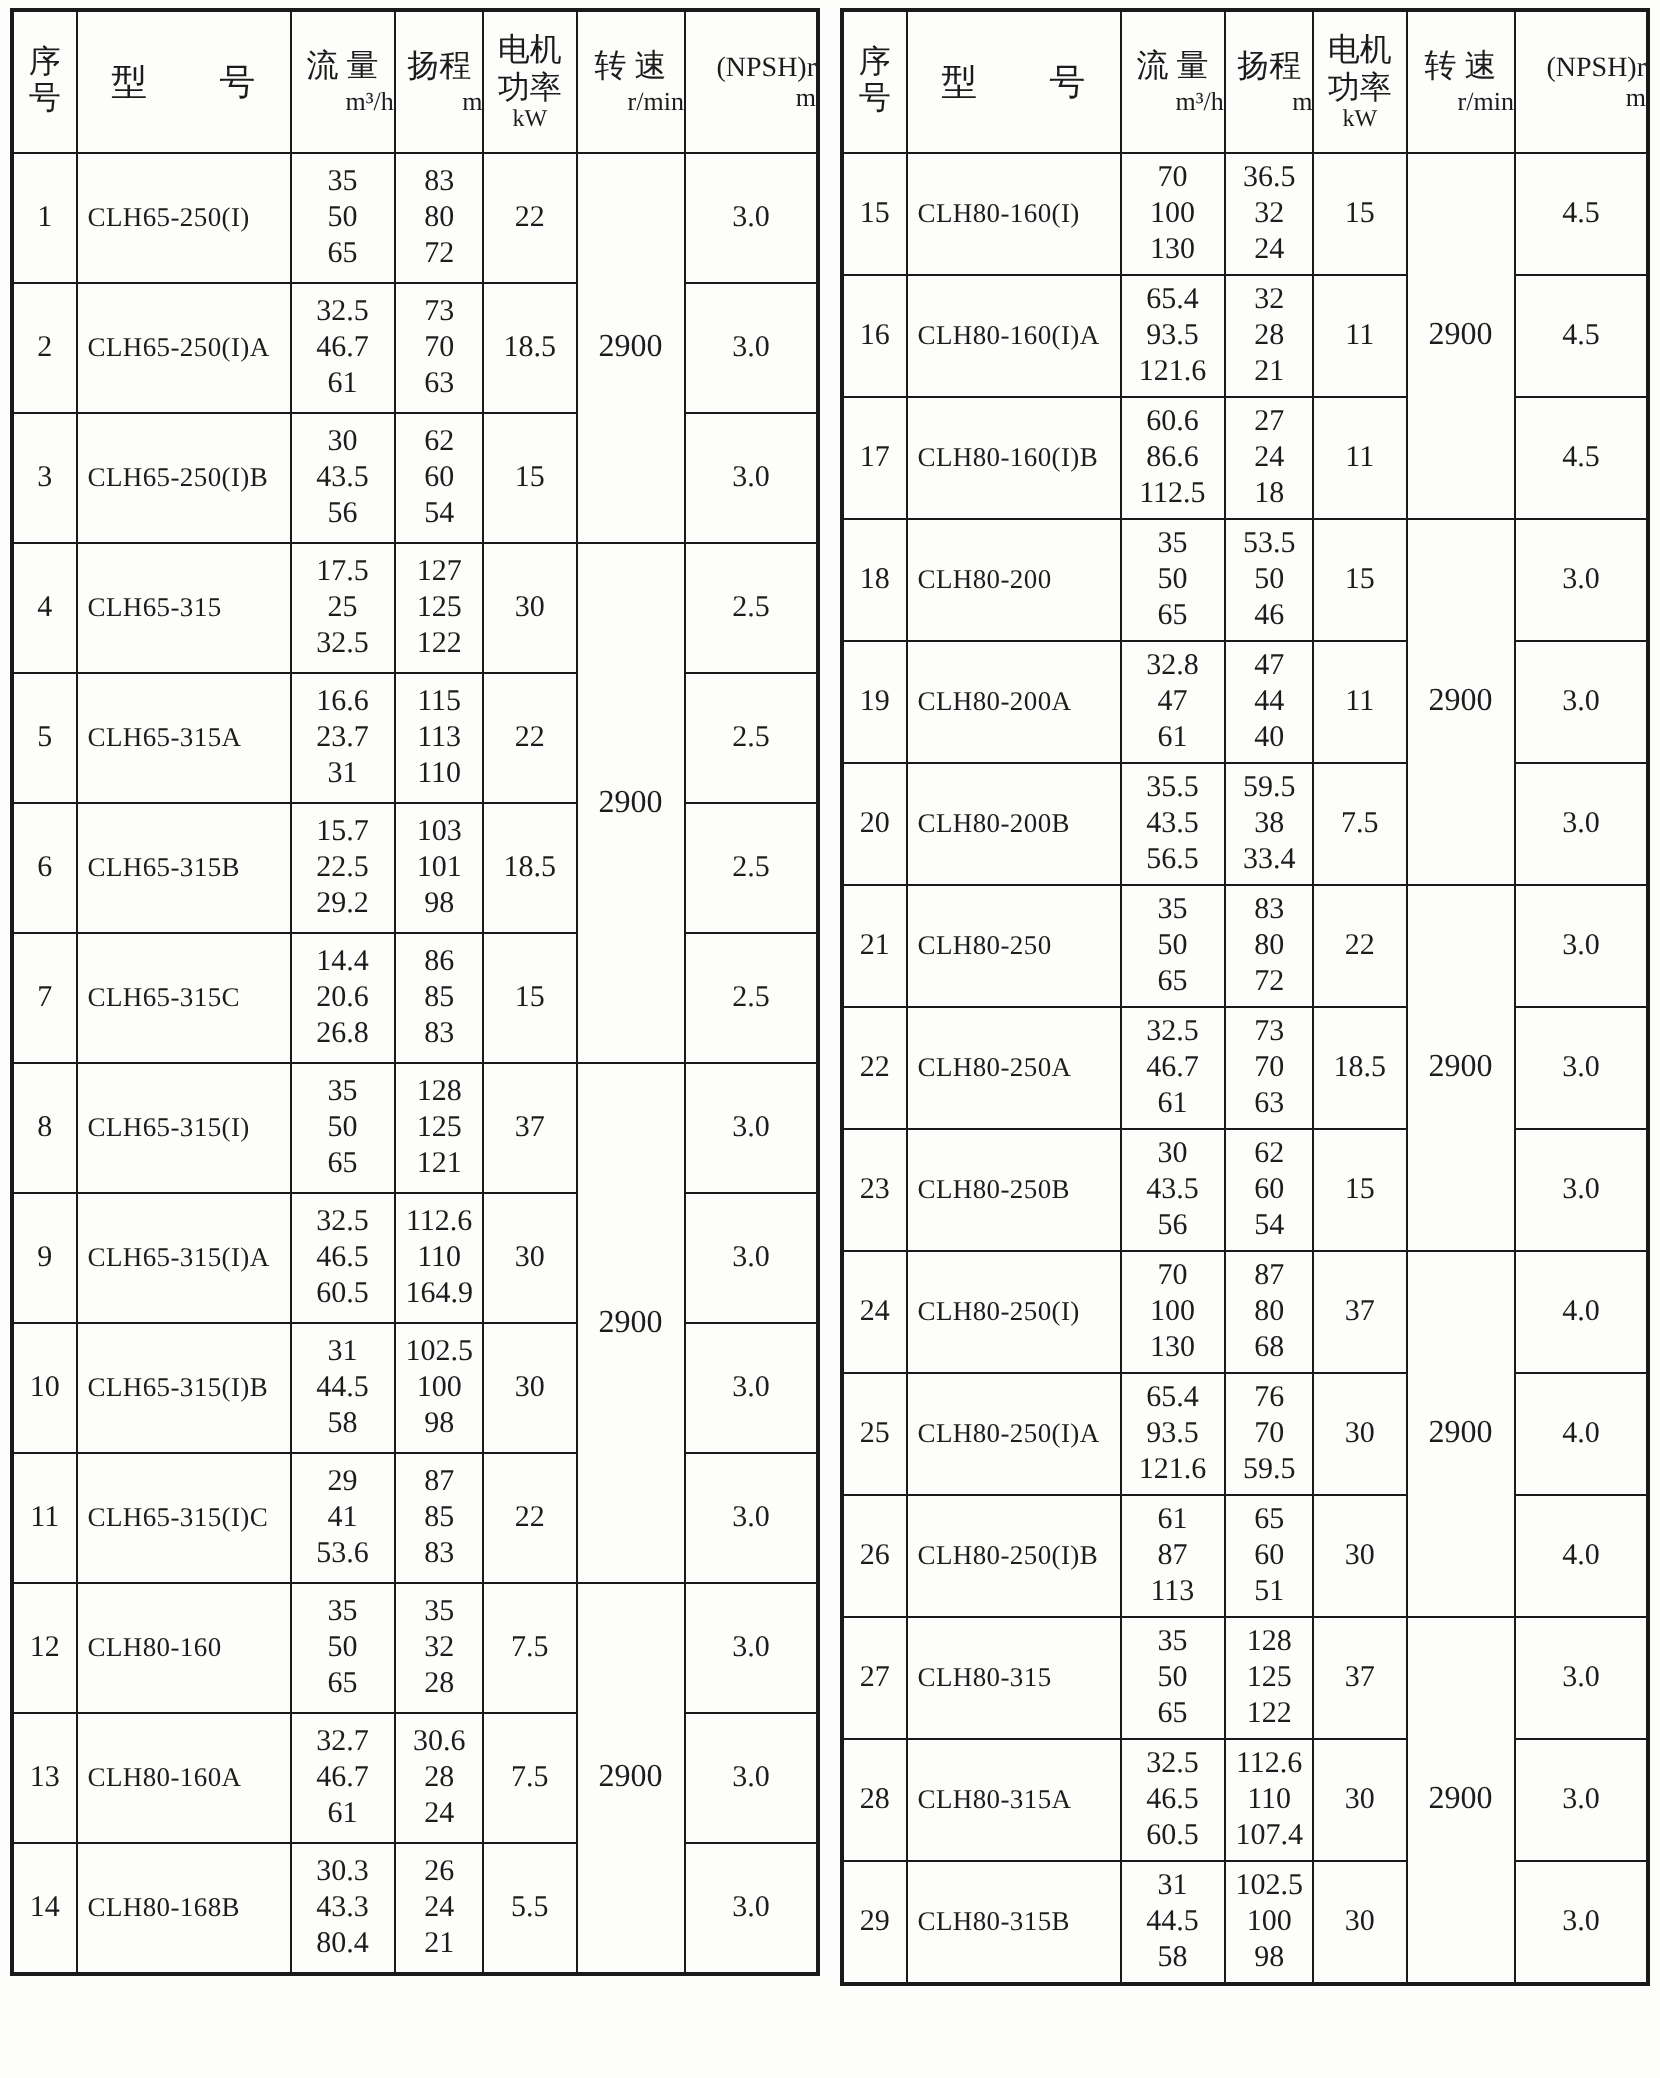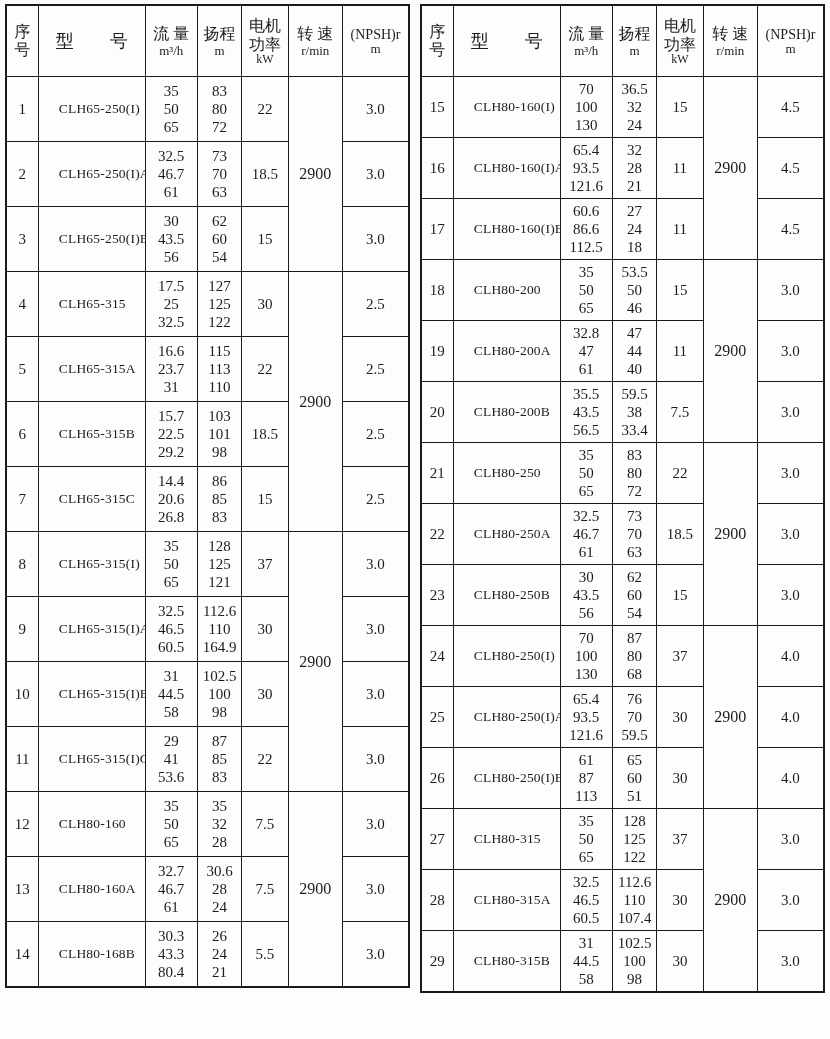--- a/index.html
+++ b/index.html
@@ -50,26 +50,26 @@
   .col-no    { width: 8%; }
   .col-model { width: 26.5%; }
   .col-flow  { width: 13%; }
   .col-head  { width: 11%; }
   .col-power { width: 11.5%; }
   .col-speed { width: 13.5%; }
   .col-npsh  { width: 16.5%; }
 
   thead .zh { font-size: 16px; line-height: 1.15; }
   thead .zh-wide { font-size: 18px; letter-spacing: 0; }
-  thead .unit { font-size: 13px; line-height: 1.0; }
+  thead .unit { font-size: 13px; line-height: 1.0; text-align: right; }
   thead .unit-kw { font-size: 12px; line-height: 0.9; }
 
   td.col-model {
     text-align: left;
-    padding-left: 20px;
+    padding-left: 5px;
     font-size: 13.5px;
     letter-spacing: 0.2px;
     white-space: nowrap;
   }
   td.nums div {
     font-size: 15px;
     line-height: 1.22;
   }
   td.col-no, td.col-power, td.col-speed, td.col-npsh {
     font-size: 15px;

